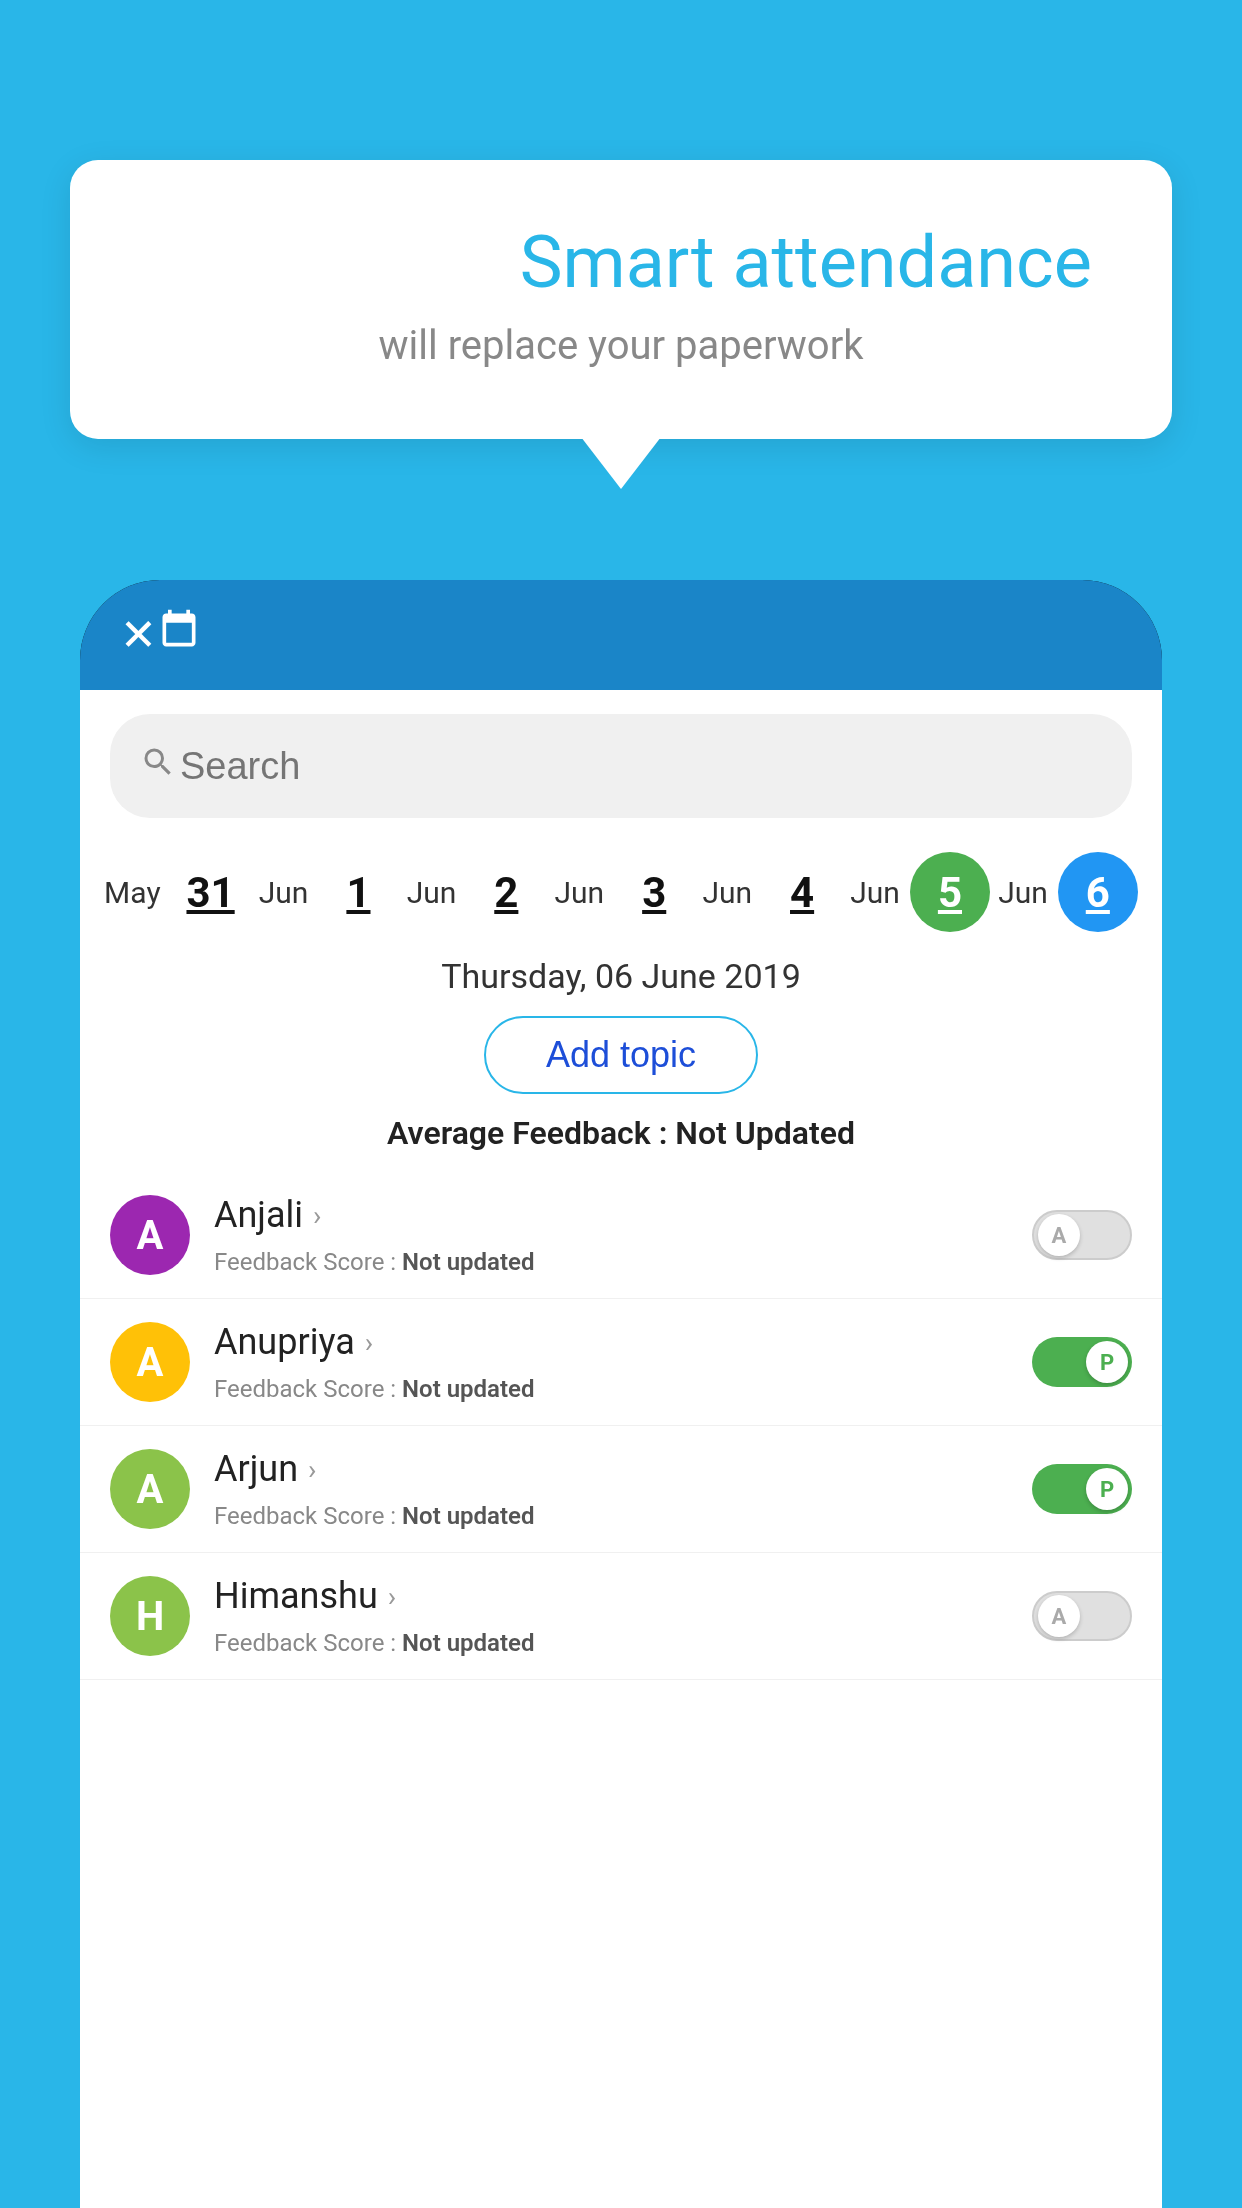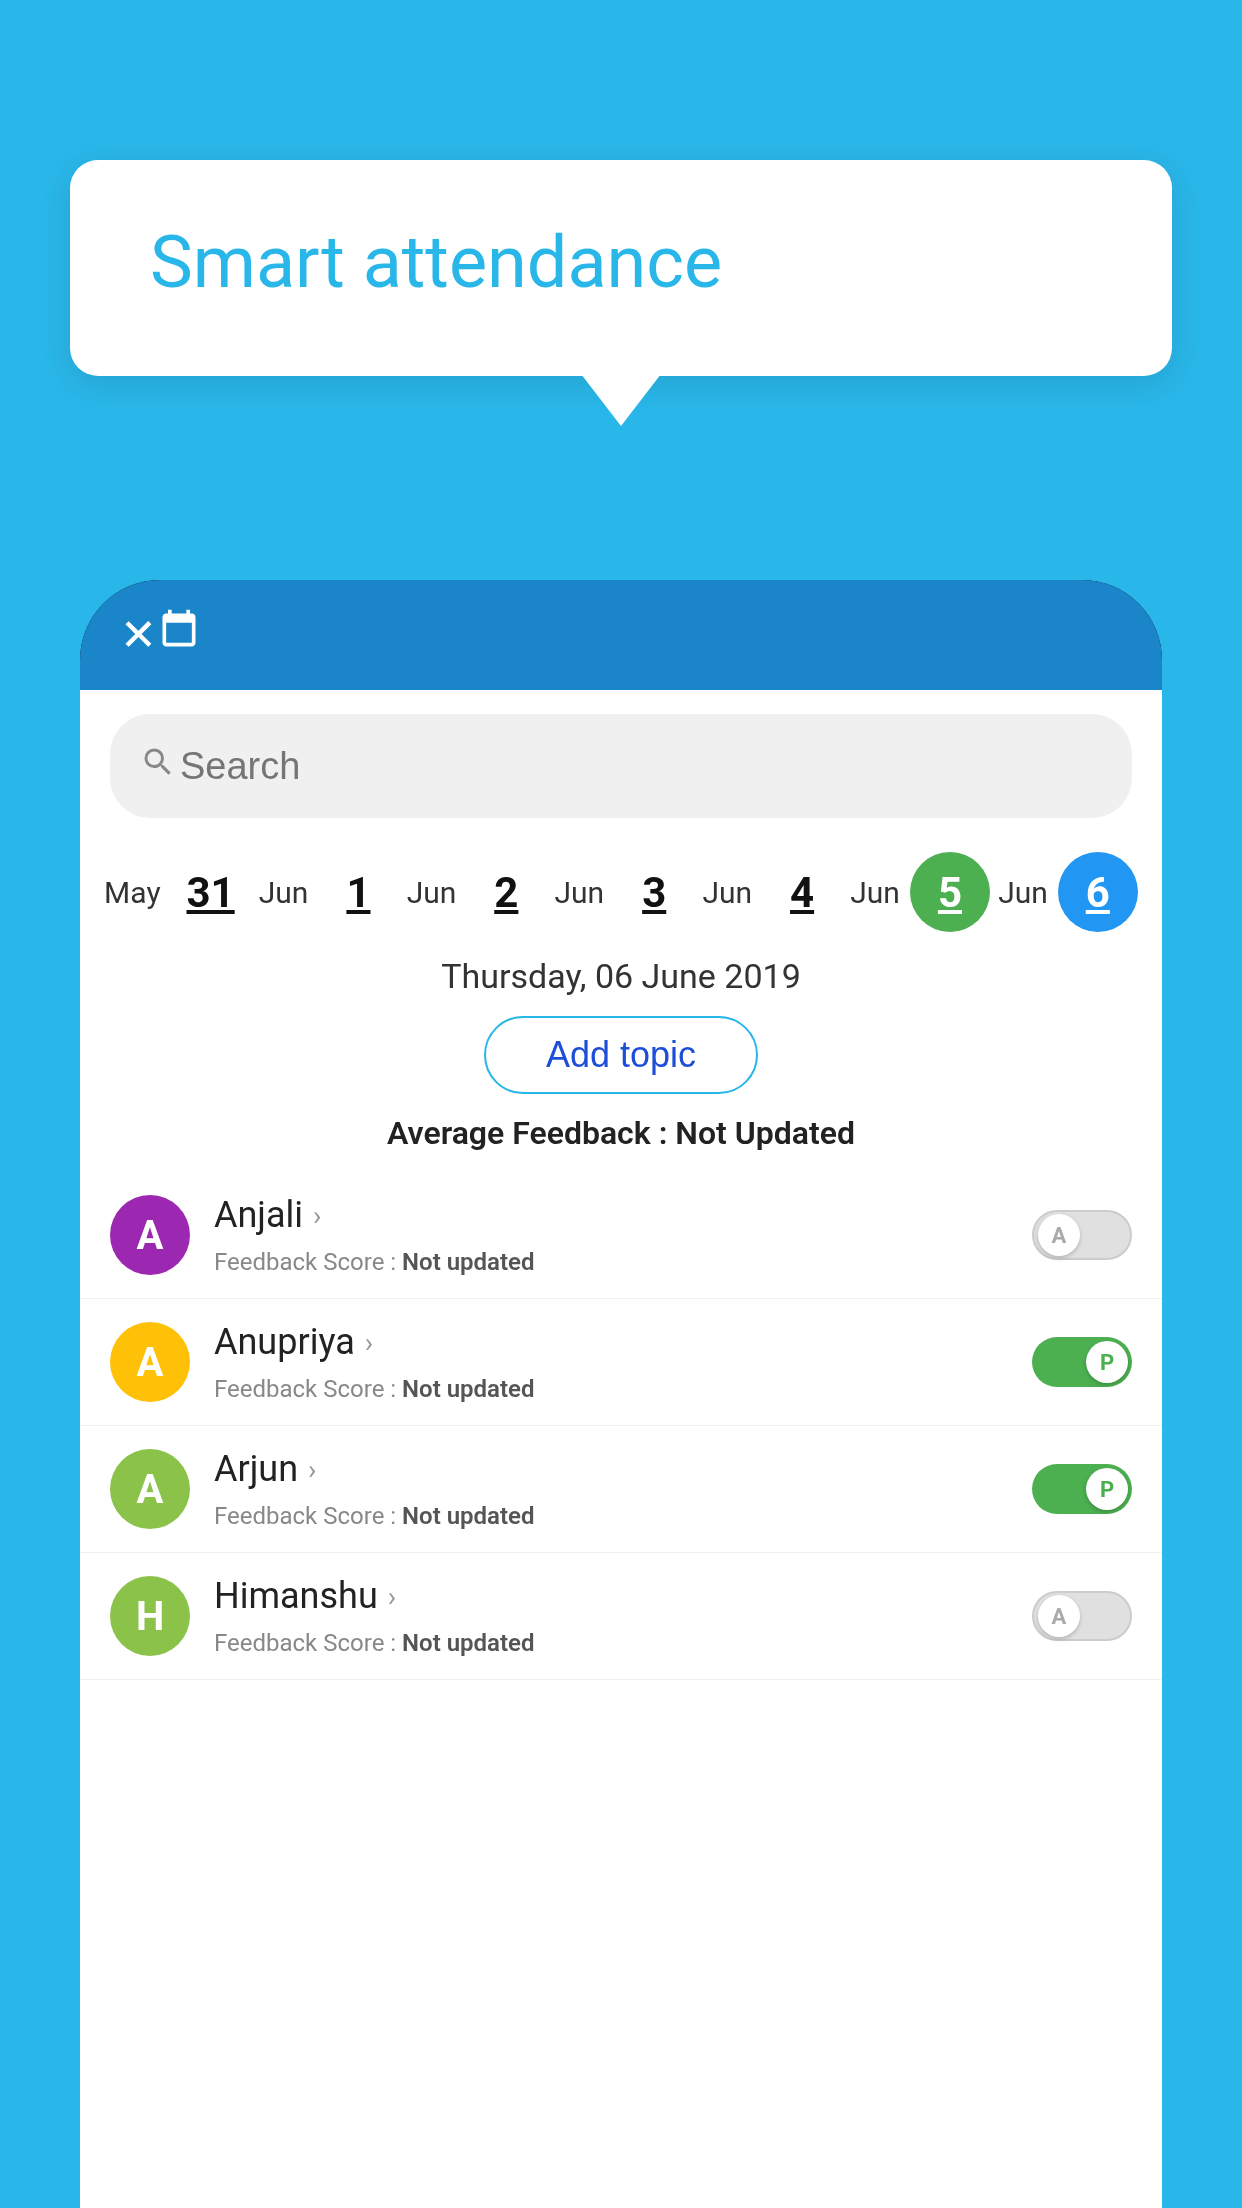--- a/index.html
+++ b/index.html
@@ -28,21 +28,21 @@
       content: '';
       position: absolute;
       bottom: -50px;
       left: 50%;
       transform: translateX(-50%);
       border-left: 40px solid transparent;
       border-right: 40px solid transparent;
       border-top: 52px solid white;
     }
     .speech-bubble-title {
-      text-align: left;
+      text-align: right;
       font-size: 72px;
       font-weight: 400;
       color: #29B6E8;
       line-height: 1.2;
     }
     .speech-bubble-sub {
       text-align: center;
       font-size: 40px;
       color: #888;
       margin-top: 16px;
@@ -319,20 +319,21 @@
       height: 100%;
       display: flex;
       flex-direction: column;
     }
   </style>
 </head>
 <body>
 
 <div class="speech-bubble">
   <div class="speech-bubble-title">Smart attendance</div>
+  <div class="speech-bubble-sub">will replace your paperwork</div>
 </div>
 
 <div class="phone-frame">
   <div class="phone-inner">
 
 
     <div class="app-bar">
       <span class="app-bar-icon">✕</span>
       <span class="app-bar-icon">
         <svg width="44" height="44" viewBox="0 0 24 24" fill="white">

